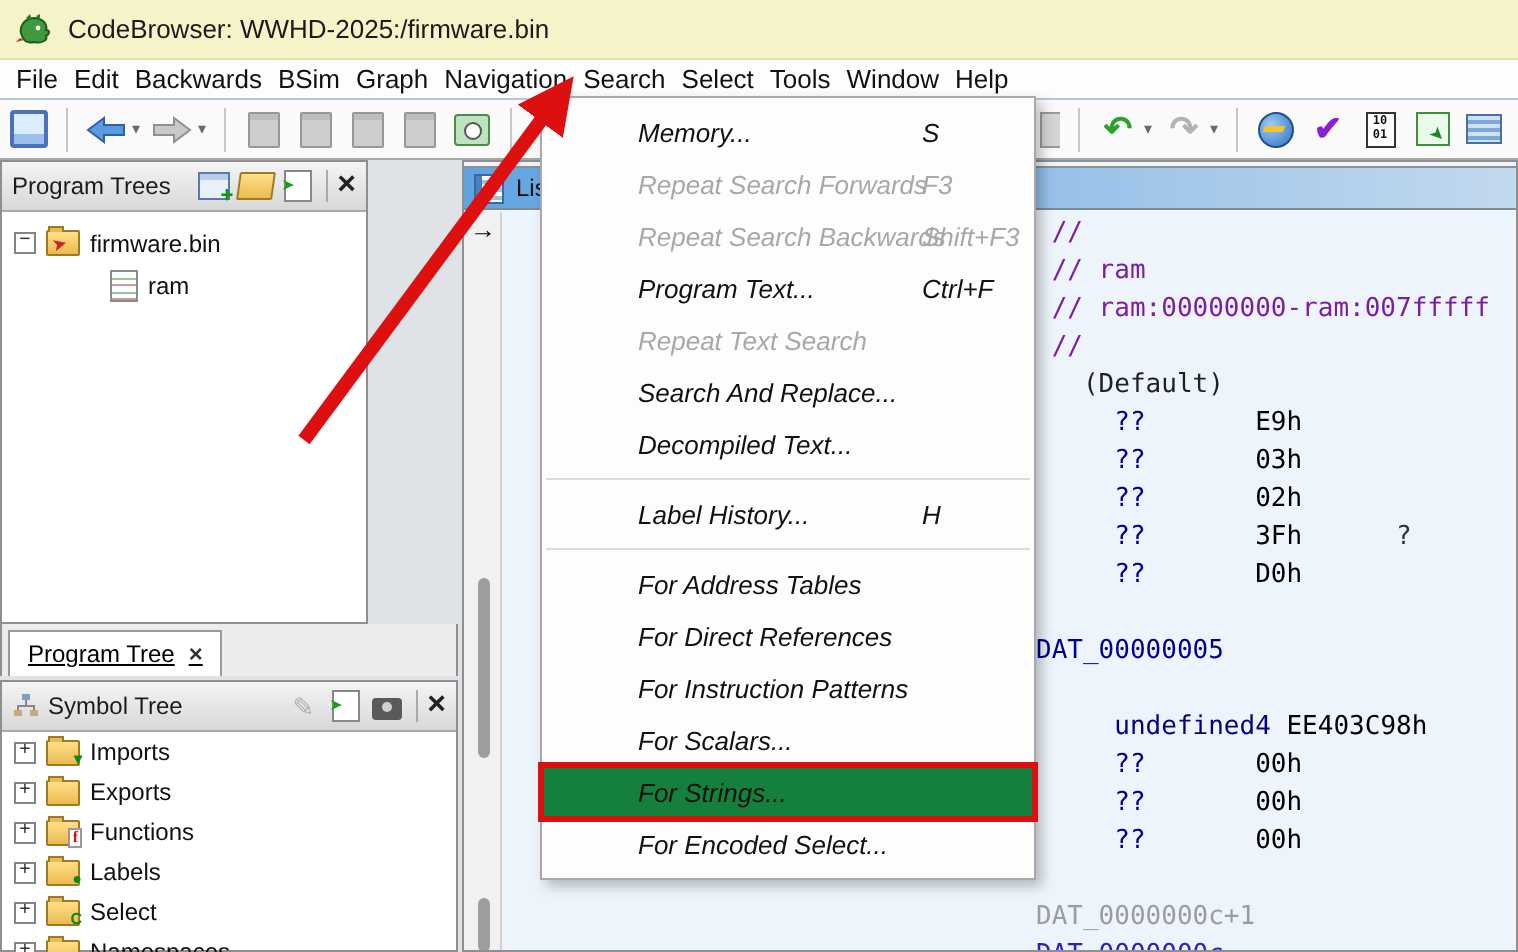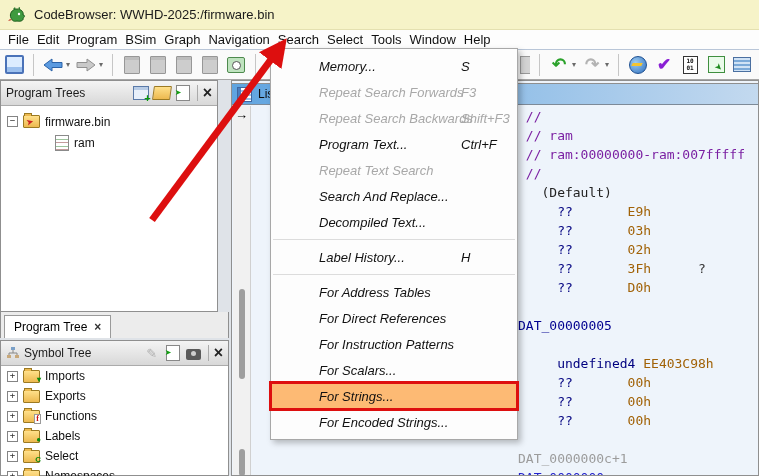--- a/index.html
+++ b/index.html
@@ -60,45 +60,45 @@
   .folder{position:relative;flex:0 0 auto;width:15px;height:11px;background:linear-gradient(#ffe08a,#edb94f);border:1px solid #9c7a22;border-radius:1px;}
   .folder::before{content:"";position:absolute;top:-3px;left:0;width:6px;height:2px;background:#edb94f;border:1px solid #9c7a22;border-bottom:none;}
   .badge{position:absolute;right:-2px;bottom:-2px;font-size:8px;font-weight:bold;line-height:8px;}
   .badge.green{color:#0c8a0c;}
   .badge.red{color:#cc1111;background:#fff;border:1px solid #999;padding:0 1px;font-family:"Liberation Serif",serif;}
   .badge.dark{color:#222;}
   .redarrowtag{position:absolute;left:2px;top:1px;color:#cc2222;font-size:9px;transform:rotate(-15deg);}
   .page{position:relative;flex:0 0 auto;width:12px;height:14px;background:#fff;border:1px solid #8a8a8a;background-image:repeating-linear-gradient(180deg,#fff 0 3px,#9cc49c 3px 4px,#fff 4px 6px,#c49c9c 6px 7px);}
 
   
-  .tabbar{position:absolute;left:0;top:312px;width:229px;height:26px;background:#ececec;border-left:1px solid #8f8f8f;border-right:1px solid #8f8f8f;box-sizing:border-box;display:flex;align-items:flex-end;}
+  .tabbar{position:absolute;left:0;top:312px;width:229px;height:26px;background:#ececec;border-left:1px solid #8f8f8f;border-right:1px solid #8f8f8f;box-sizing:border-box;display:flex;align-items:flex-end;text-decoration:underline;}
   .tab{background:#fff;border:1px solid #9a9a9a;border-bottom:none;height:22px;display:flex;align-items:center;gap:7px;padding:0 9px;font-size:12px;margin-left:3px;}
   .tab .x{font-size:12px;font-weight:bold;color:#333;}
 
   
   .listing{position:absolute;left:231px;top:80px;width:528px;height:396px;background:#eef4fb;border:1px solid #8f8f8f;box-sizing:border-box;overflow:hidden;}
   .lhead{position:absolute;left:0;top:2px;width:100%;height:22px;background:linear-gradient(90deg,#5fa4e0,#c3d9ef);border-top:1px solid #8f8f8f;border-bottom:1px solid #7d8a98;display:flex;align-items:center;padding-left:5px;box-sizing:border-box;}
   .lsticon{width:13px;height:13px;border:1px solid #3f66a0;background:repeating-linear-gradient(180deg,#fff 0 2px,#9cc2e8 2px 4px);box-shadow:inset 3px 0 0 #4a7fc0;}
   .lhead .ltitle{margin-left:6px;font-size:12px;color:#0d0d0d;white-space:nowrap;}
   .lmargin{position:absolute;left:1px;top:25px;width:17px;height:370px;background:#f1f1f1;border-right:1px solid #d0d0d0;}
   .lthumb{position:absolute;left:6px;width:6px;background:#9e9e9e;border-radius:3px;}
   .curarrow{position:absolute;left:3px;top:26px;font-size:13px;color:#000;}
   .code{position:absolute;left:286px;top:26px;right:0;font-family:"DejaVu Sans Mono",monospace;font-size:13px;line-height:19px;white-space:pre;}
   .line{height:19px;}
-  .cm{color:#7a1fa2;} .pl{color:#222;} .mn{color:#000080;} .vl{color:#a16207;}
+  .cm{color:#7a1fa2;} .pl{color:#222;} .mn{color:#000080;} .vl{color:#000000;}
   .lb{color:#000090;} .lb2{color:#2222cc;} .gy{color:#9c9c9c;} .qq{color:#333;}
 
   
   .menu{position:absolute;left:270px;top:48px;width:248px;background:#fdfdfd;border:1px solid #a8a8a8;box-shadow:3px 3px 6px rgba(0,0,0,.25);box-sizing:border-box;padding:4px 0;z-index:40;}
   .mrow{position:relative;height:26px;display:flex;align-items:center;padding-left:48px;color:#111;font-size:13px;cursor:default;font-style:italic;}
   .mrow.disabled{color:#a8a8a8;}
   .mrow .sc{position:absolute;left:190px;}
   .mrow .sub{position:absolute;right:12px;font-size:12px;color:#333;}
   .msep{height:1px;background:#dcdcdc;margin:4px 2px;}
-  .mrow.hl{background:#fdba74;outline:3px solid #dd0f0f;outline-offset:-1px;z-index:45;}
+  .mrow.hl{background:#15803d;outline:3px solid #dd0f0f;outline-offset:-1px;z-index:45;}
 
   
   .annot{position:absolute;left:0;top:0;width:759px;height:476px;z-index:60;pointer-events:none;}
 
   
   .dragon{display:inline-flex;}
 </style>
 </head>
 <body>
 
@@ -112,21 +112,21 @@
         <circle cx="11" cy="8" r="1.2" fill="#fff"></circle>
         <path d="M2 13 L0 15 L4 14 Z" fill="#c03020"></path>
       </svg>
     </span>
     <span class="title">CodeBrowser: WWHD-2025:/firmware.bin</span>
   </div>
 
   <div class="menubar" id="menubar">
       <span class="mitem">File</span>
       <span class="mitem">Edit</span>
-      <span class="mitem">Program</span>
+      <span class="mitem">Backwards</span>
       <span class="mitem">BSim</span>
       <span class="mitem">Graph</span>
       <span class="mitem">Navigation</span>
       <span class="mitem">Search</span>
       <span class="mitem">Select</span>
       <span class="mitem">Tools</span>
       <span class="mitem">Window</span>
       <span class="mitem">Help</span>
     </div>
 
@@ -194,21 +194,21 @@
         </span>
       <span class="ticon">
           <span class="memmap"></span>
         </span>
       <span class="ticon">
           <span class="dtfolder"></span>
         </span>
     </div>
   </div>
 
-  <div class="panel" style="left:0;top:80px;width:218px;height:232px;">
+  <div class="panel" style="left:0;top:80px;width:184px;height:232px;">
     <div class="phead">
       <span class="ptitle" style="margin-left:0;">Program Trees</span>
       <span class="spacer"></span>
       <span class="phicon">
           <span class="newtree"></span>
         </span>
       <span class="phicon">
           <span class="openfolder"></span>
         </span>
       <span class="phicon">
@@ -359,21 +359,21 @@
       <div class="mrow">
         <span>For Instruction Patterns</span>
       </div>
       <div class="mrow">
         <span>For Scalars...</span>
       </div>
       <div class="mrow hl">
         <span>For Strings...</span>
       </div>
       <div class="mrow">
-        <span>For Encoded Strings...</span>
+        <span>For Encoded Select...</span>
       </div>
     </div>
 
   <svg class="annot">
     <defs>
       <marker id="ah" markerWidth="4" markerHeight="4" refX="2.6" refY="2" orient="auto">
         <path d="M0 0 L4 2 L0 4 Z" fill="#dd0f0f"></path>
       </marker>
     </defs>
     <line x1="152" y1="220" x2="281" y2="46" stroke="#dd0f0f" stroke-width="7" marker-end="url(#ah)"></line>

